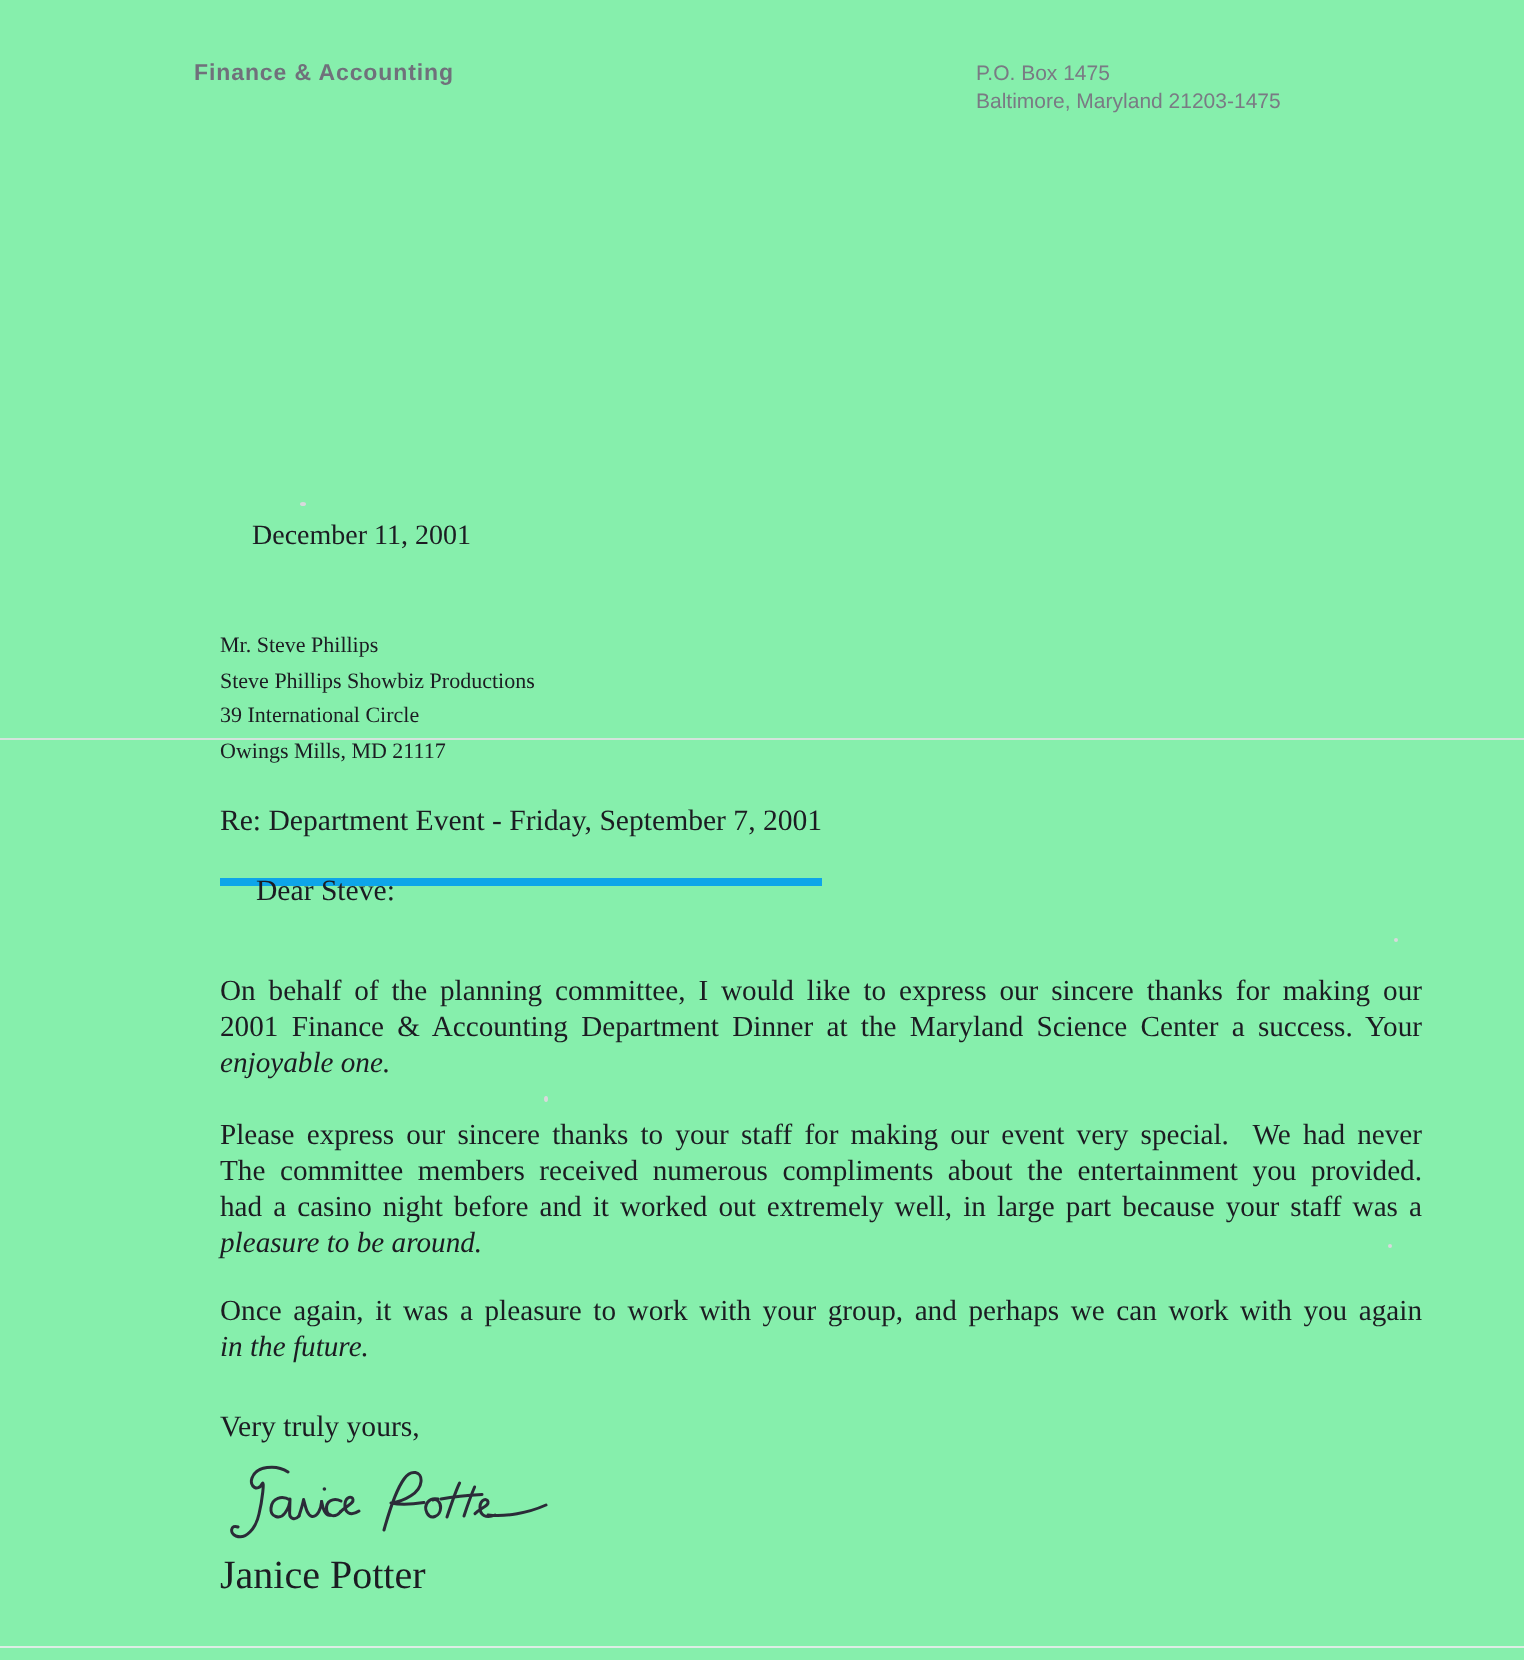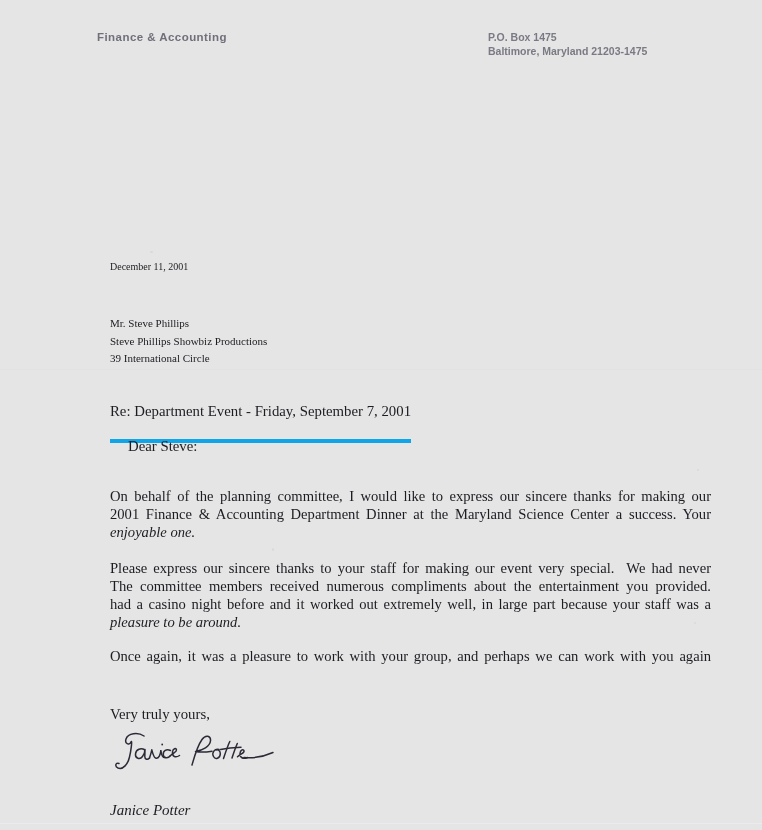--- a/index.html
+++ b/index.html
@@ -4,21 +4,21 @@
 <style>
   html, body {
     margin: 0;
     padding: 0;
     background: #ffffff;
   }
   #page {
     position: relative;
     width: 762px;
     height: 830px;
-    background: #e5e5e5;
+    background: #86efac;
     overflow: hidden;
     font-family: "Liberation Serif", serif;
     color: #1c1c22;
   }
 
   
   .scan-line {
     position: absolute;
     left: 0;
     width: 762px;
@@ -46,21 +46,20 @@
   }
   #ret-address {
     position: absolute;
     left: 488px;
     top: 30px;
     font-family: "Liberation Sans", sans-serif;
     font-size: 10.5px;
     line-height: 14px;
     color: #7a7a84;
     white-space: nowrap;
-    font-weight: bold;
   }
 
   
   #logo-block {
     position: absolute;
     left: 99px;
     top: 128px;
     width: 260px;
   }
   #logo-mark {
@@ -97,23 +96,23 @@
     font-style: italic;
     font-size: 10.5px;
     line-height: 14.5px;
     color: #4b4b55;
     white-space: nowrap;
   }
 
   
   #date {
     position: absolute;
-    left: 110px;
+    left: 126px;
     top: 261px;
-    font-size: 10px;
+    font-size: 14px;
     white-space: nowrap;
   }
   #recipient {
     position: absolute;
     left: 110px;
     top: 315px;
     font-size: 11px;
     line-height: 17.6px;
     white-space: nowrap;
   }
@@ -168,24 +167,23 @@
   #signature {
     position: absolute;
     left: 108px;
     top: 731px;
     width: 185px;
     height: 44px;
   }
   #signer {
     position: absolute;
     left: 110px;
-    top: 802px;
-    font-size: 15px;
-    white-space: nowrap;
-    font-style: italic;
+    top: 777px;
+    font-size: 20px;
+    white-space: nowrap;
   }
 </style>
 </head>
 <body>
 
 <div id="page">
 
   <div class="scan-line" style="top:369px;"></div>
   <div class="scan-line" style="top:823px; background:#ececee;"></div>
   <div class="scan-speck" style="left:272px; top:548px; width:2px; height:3px;"></div>
@@ -200,20 +198,21 @@
     <div>Baltimore, Maryland 21203-1475</div>
   </div>
 
 
   <div id="date">December 11, 2001</div>
 
   <div id="recipient">
     <div>Mr. Steve Phillips</div>
     <div>Steve Phillips Showbiz Productions</div>
     <div>39 International Circle</div>
+    <div>Owings Mills, MD 21117</div>
   </div>
 
   <div id="subject">Re:  Department Event - Friday, September 7, 2001</div>
 
   <div id="salutation">Dear Steve:</div>
 
   <div class="para" id="para-1">
     <div class="line">On behalf of the planning committee, I would like to express our sincere thanks for making our</div>
     <div class="line">2001 Finance &amp; Accounting Department Dinner at the Maryland Science Center a success. Your</div>
     <div class="line last">enjoyable one.</div>
@@ -221,20 +220,21 @@
 
   <div class="para" id="para-2">
     <div class="line">Please express our sincere thanks to your staff for making our event very special.  We had never</div>
     <div class="line">The committee members received numerous compliments about the entertainment you provided.</div>
     <div class="line">had a casino night before and it worked out extremely well, in large part because your staff was a</div>
     <div class="line last">pleasure to be around.</div>
   </div>
 
   <div class="para" id="para-3">
     <div class="line">Once again, it was a pleasure to work with your group, and perhaps we can work with you again</div>
+    <div class="line last">in the future.</div>
   </div>
 
   <div id="closing">Very truly yours,</div>
 
   <svg id="signature" viewBox="0 0 185 44">
     <g fill="none" stroke="#2b2b38" stroke-width="1.5" stroke-linecap="round" stroke-linejoin="round">
 
       <path d="M36 5 C30 1 20 2 18 8 C16.5 12.5 21 15 23 11
                C24.5 8 23 20 21.5 26 C20 33 15 39 10 37
                C6.5 35.5 7.5 31 11 32.5"></path>

